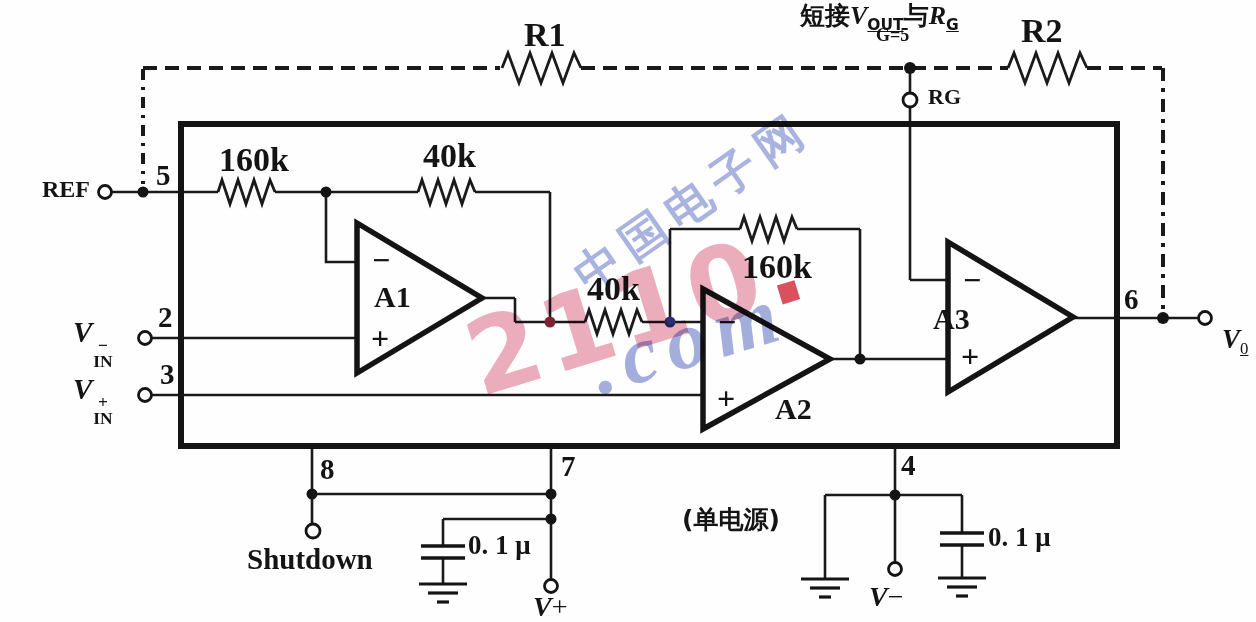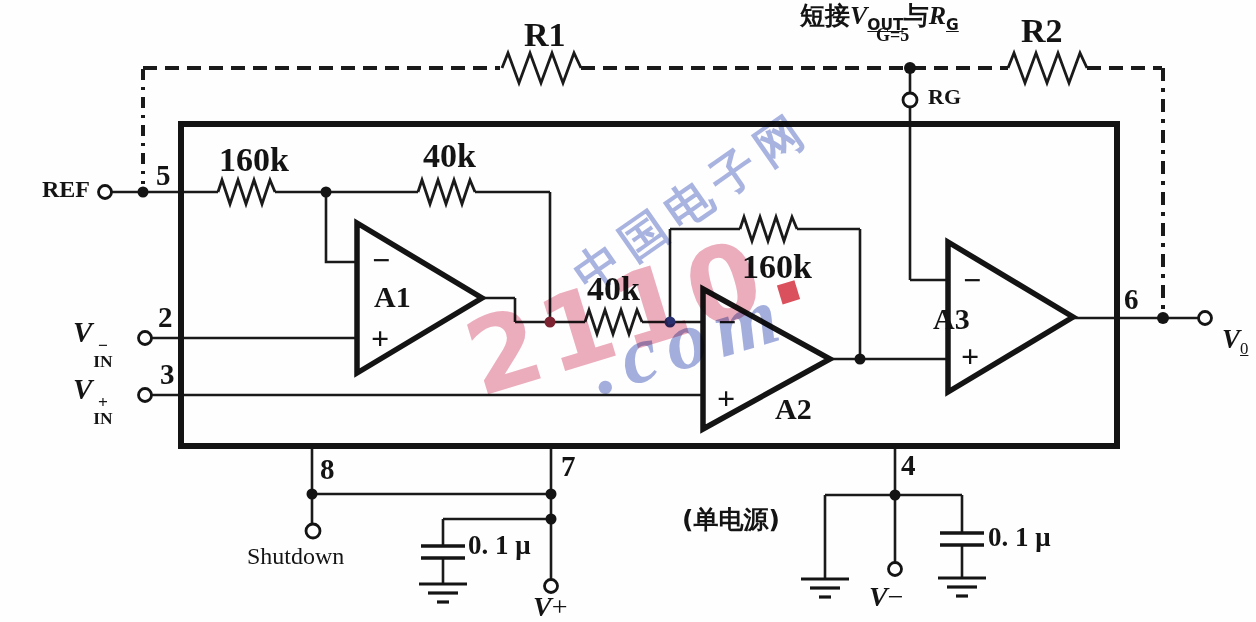--- a/index.html
+++ b/index.html
@@ -178,21 +178,21 @@
   <div class="lbl amp" style="left:775px;top:345px;margin-top:48px;">A2</div>
   <div class="lbl amp" style="left:933px;top:303px;">A3</div>
 
   <div class="lbl pin" style="left:1124px;top:284px;">6</div>
   <div class="lbl" style="left:1222px;top:301px;font-size:27px;margin-top:24px;"><i>V</i><sub>0</sub></div>
 
   <div class="lbl pin" style="left:320px;top:454px;">8</div>
   <div class="lbl pin" style="left:561px;top:451px;">7</div>
   <div class="lbl pin" style="left:901px;top:450px;">4</div>
 
-  <div class="lbl" style="left:247px;top:544px;font-size:24px;font-weight:400;">Shutdown</div>
+  <div class="lbl" style="left:247px;top:544px;font-size:29px;font-weight:700;">Shutdown</div>
   <div class="lbl" style="left:468px;top:531px;font-size:27px;font-weight:600;">0. 1 μ</div>
   <div class="lbl" style="left:533px;top:592px;font-size:28px;"><i>V</i><span>+</span></div>
   <div class="lbl cjk" style="left:682px;top:507px;">(单电源)</div>
   <div class="lbl" style="left:869px;top:582px;font-size:28px;"><i>V</i><span>−</span></div>
   <div class="lbl" style="left:988px;top:523px;font-size:27px;font-weight:600;">0. 1 μ</div>
 
   <div class="wm wm-cn">中国电子网</div>
   <div class="wm wm-com">.com</div>
   <div class="wm wm-brand"><span>2110</span><span class="dot">.</span></div>
 

